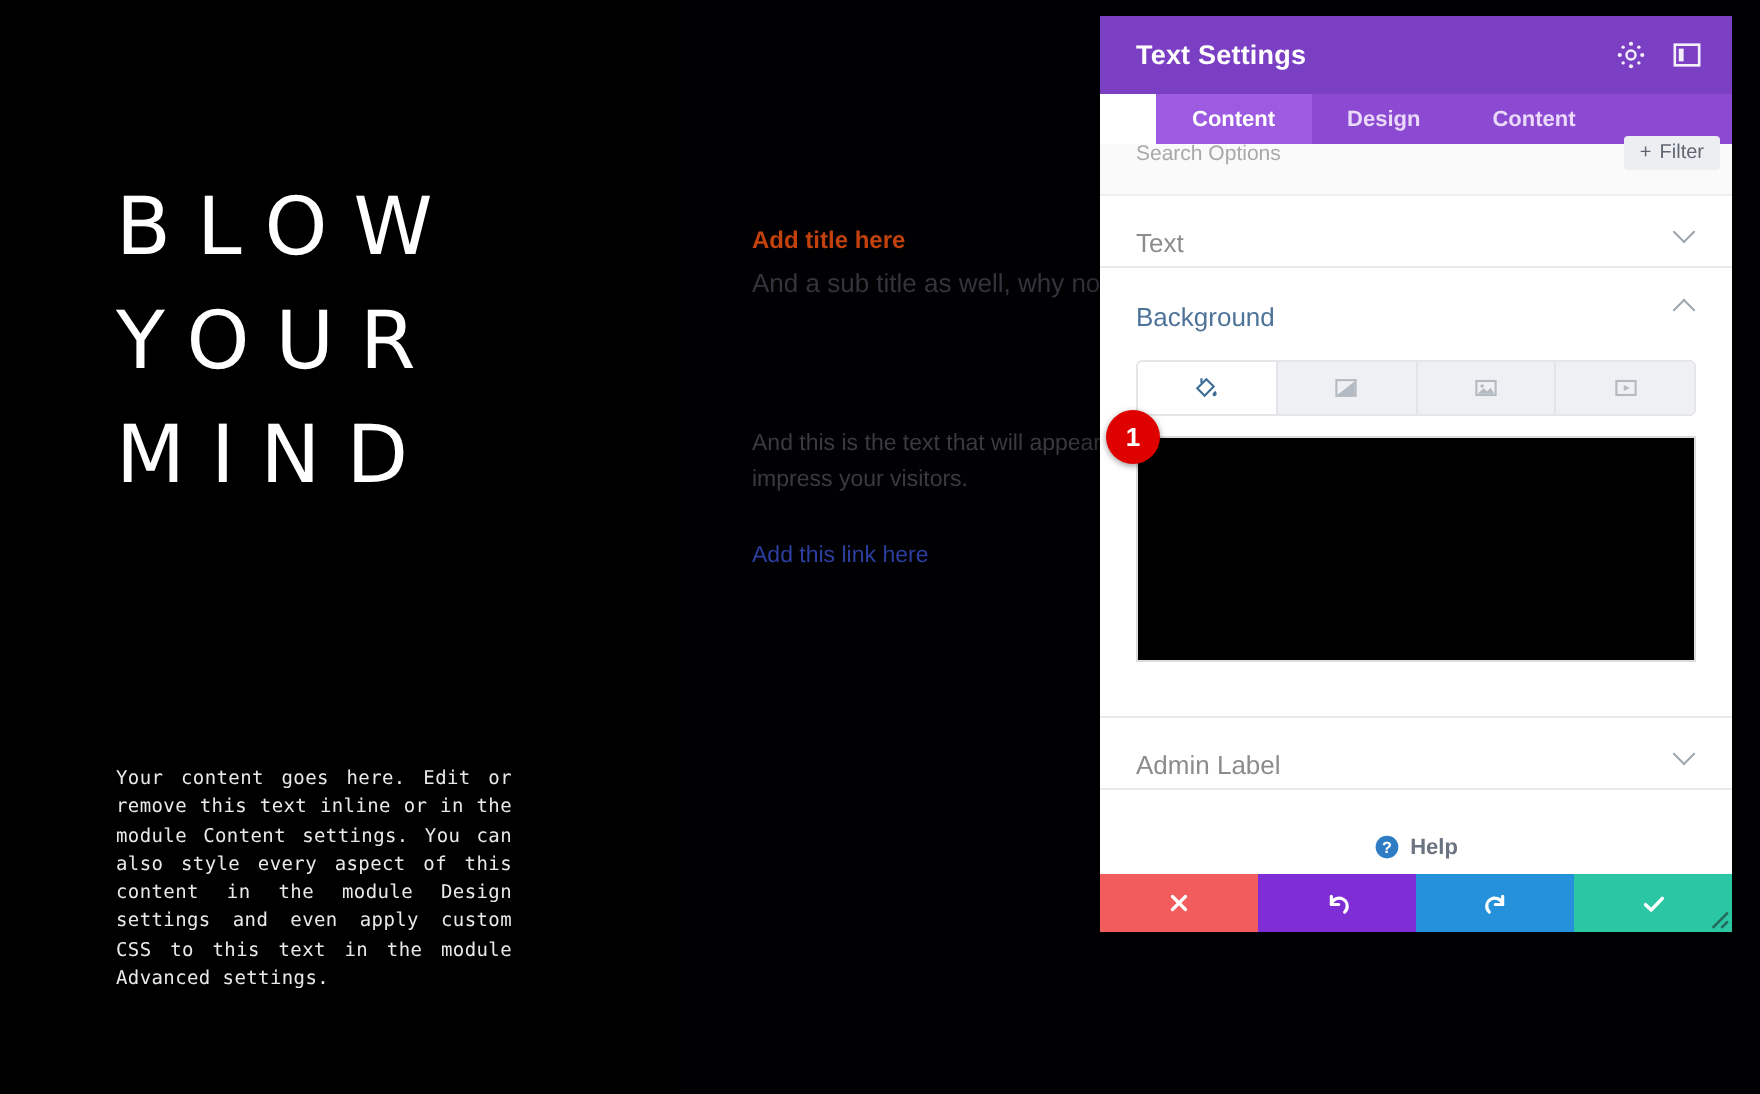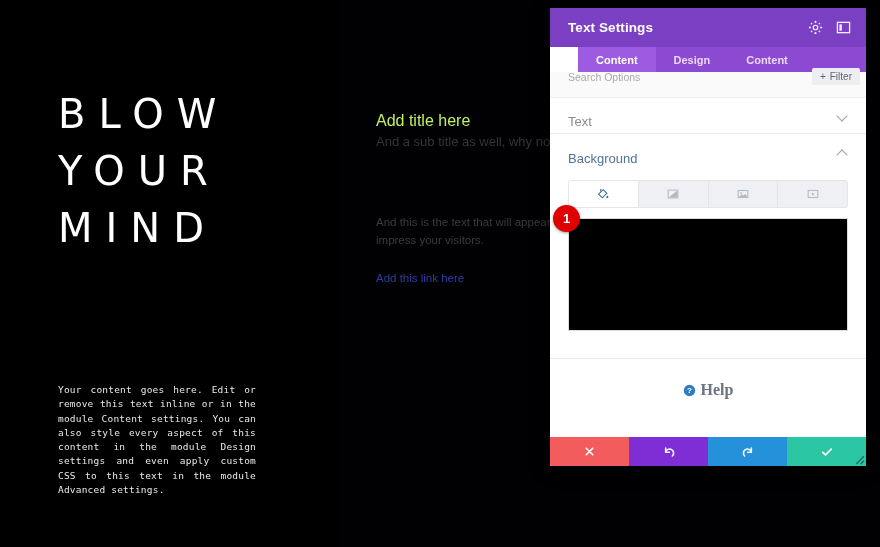--- a/index.html
+++ b/index.html
@@ -72,23 +72,23 @@
   
   #title-block {
     position: absolute;
     left: 376px;
     top: 111px;
     width: 320px;
     line-height: 19px;
   }
   #title-block .t-title {
     display: block;
-    color: #bef264;
-    font-size: 16px;
-    font-weight: 400;
+    color: #c2410c;
+    font-size: 12px;
+    font-weight: 700;
   }
   #title-block .t-sub {
     display: block;
     color: #34343c;
     font-size: 13px;
     font-weight: 400;
     margin-top: 2px;
   }
 
   #para-block {
@@ -294,24 +294,23 @@
 
   .help-row {
     display: flex;
     align-items: center;
     justify-content: center;
     gap: 5px;
     margin-top: 22px;
     cursor: pointer;
   }
   .help-row .help-text {
-    font-size: 16px;
+    font-size: 11px;
     color: #6b7280;
     font-weight: bold;
-    font-family: Liberation Serif, serif;
   }
 
   
   .panel-footer {
     flex: 0 0 29px;
     height: 29px;
     display: flex;
     position: relative;
   }
   .act-btn {
@@ -458,20 +457,24 @@
           <rect x="2.5" y="4" width="11" height="8" fill="none" stroke="#b4bac2" stroke-width="1.2"></rect>
           <path d="M6.7 6.3 L10.2 8 L6.7 9.7 Z" fill="#b4bac2"></path>
         </svg>
       </div>
     </div>
 
     <div class="color-swatch"></div>
 
     <div class="section-divider"></div>
 
+    <div class="toggle-row">
+      <div class="tg-label">Admin Label</div>
+      <div class="chev"></div>
+    </div>
 
     <div class="help-row">
       <svg width="13" height="13" viewBox="0 0 16 16">
         <circle cx="8" cy="8" r="7" fill="#2E7DC4"></circle>
         <text x="8" y="11.6" font-size="10" font-family="Liberation Sans, sans-serif" font-weight="bold" fill="#ffffff" text-anchor="middle">?</text>
       </svg>
       <span class="help-text">Help</span>
     </div>
 
   </div>

